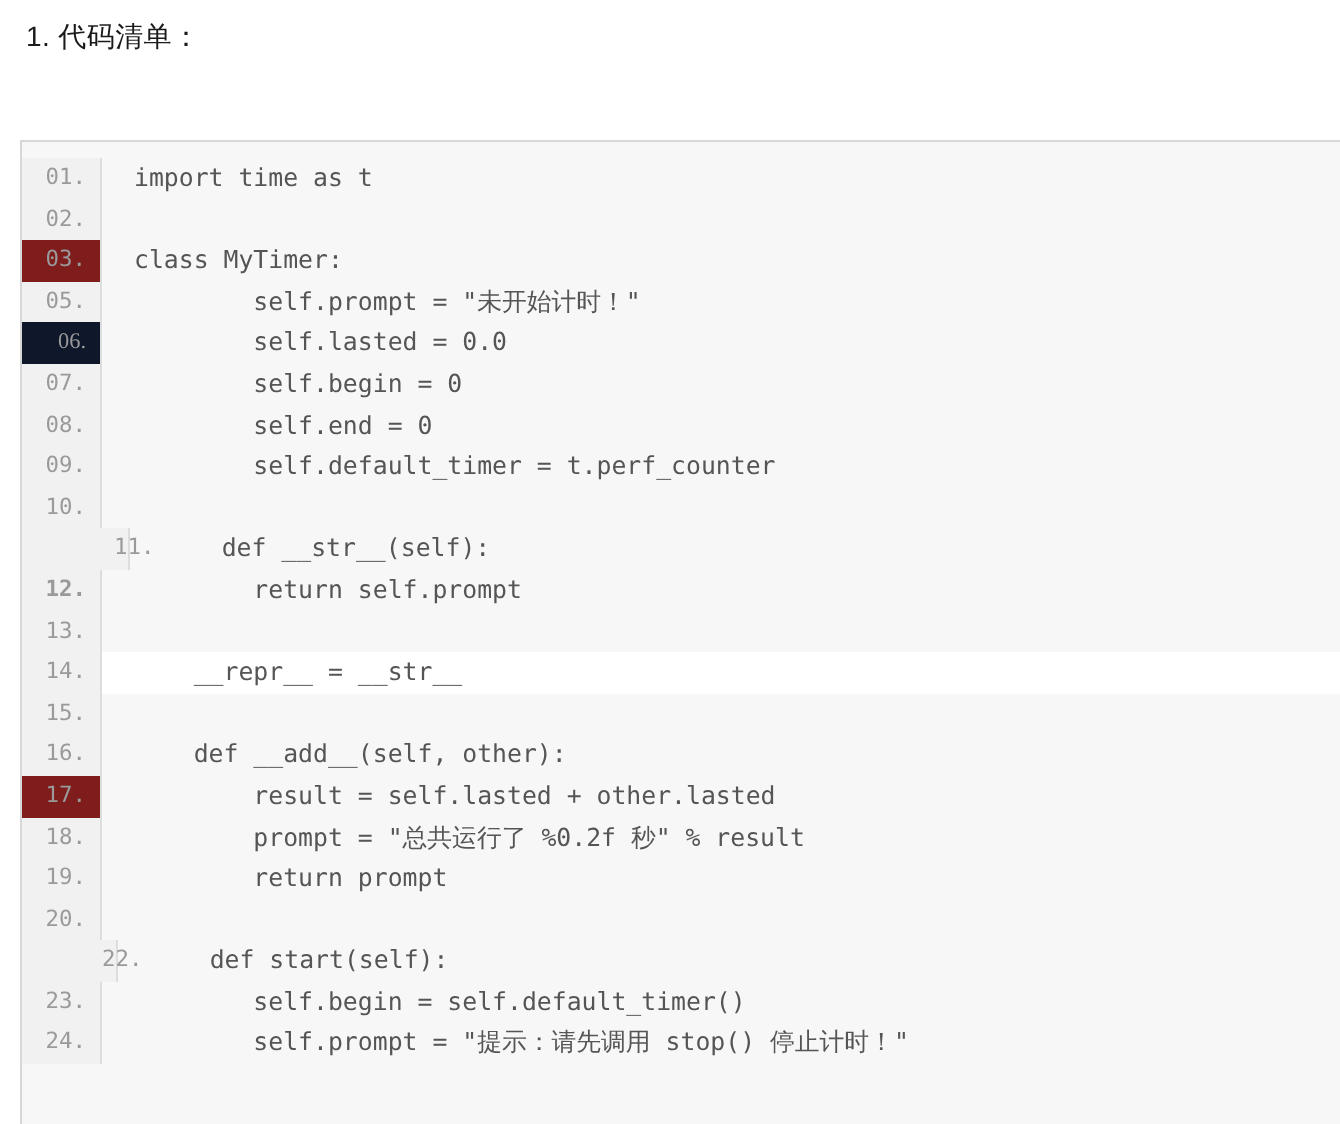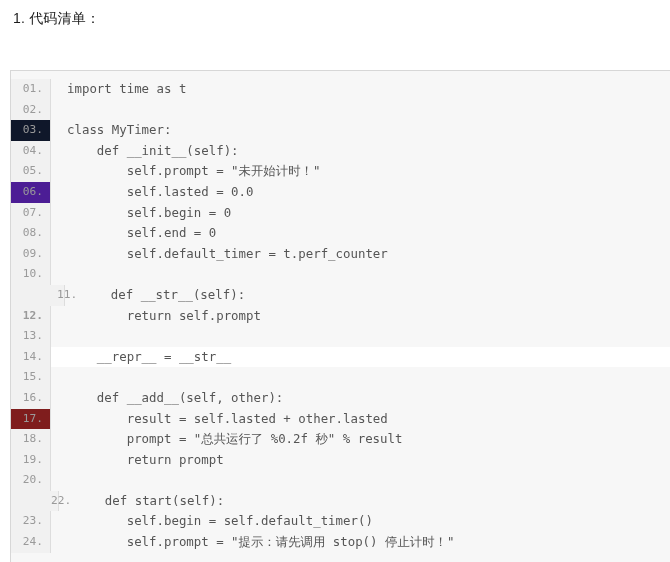--- a/index.html
+++ b/index.html
@@ -81,24 +81,23 @@
 </style>
 </head>
 <body style="background: rgb(255, 255, 255);">
 
 <div id="page-title" style="color: rgb(26, 26, 26);">1. 代码清单：</div>
 
 <div id="code-block" style="background: rgb(247, 247, 247); border-top-color: rgb(215, 215, 215); border-left-color: rgb(215, 215, 215);">
   <div id="code-rows">
       <div class="code-row"><div class="line-no" style="background: rgb(241, 241, 241); color: rgb(154, 154, 154);">01.</div><div class="code-text" style="color: rgb(85, 85, 85);">import time as t</div></div>
       <div class="code-row"><div class="line-no" style="background: rgb(241, 241, 241); color: rgb(154, 154, 154);">02.</div><div class="code-text" style="color: rgb(85, 85, 85);"></div></div>
-      <div class="code-row"><div class="line-no" style="background: #0f172a; color: rgb(154, 154, 154);">03.</div><div class="code-text" style="color: rgb(85, 85, 85);">class MyTimer:</div></div>
-      <div class="code-row"><div class="line-no" style="background: rgb(241, 241, 241); color: rgb(154, 154, 154);">04.</div><div class="code-text" style="color: rgb(85, 85, 85);">    def __init__(self):</div></div>
+      <div class="code-row"><div class="line-no" style="background: #7f1d1d; color: rgb(154, 154, 154);">03.</div><div class="code-text" style="color: rgb(85, 85, 85);">class MyTimer:</div></div>
       <div class="code-row"><div class="line-no" style="background: rgb(241, 241, 241); color: rgb(154, 154, 154);">05.</div><div class="code-text" style="color: rgb(85, 85, 85);">        self.prompt = "未开始计时！"</div></div>
-      <div class="code-row"><div class="line-no" style="background: #4c1d95; color: rgb(154, 154, 154);">06.</div><div class="code-text" style="color: rgb(85, 85, 85);">        self.lasted = 0.0</div></div>
+      <div class="code-row"><div class="line-no" style="background: #0f172a; color: rgb(154, 154, 154); font-family: Liberation Serif, serif;">06.</div><div class="code-text" style="color: rgb(85, 85, 85);">        self.lasted = 0.0</div></div>
       <div class="code-row"><div class="line-no" style="background: rgb(241, 241, 241); color: rgb(154, 154, 154);">07.</div><div class="code-text" style="color: rgb(85, 85, 85);">        self.begin = 0</div></div>
       <div class="code-row"><div class="line-no" style="background: rgb(241, 241, 241); color: rgb(154, 154, 154);">08.</div><div class="code-text" style="color: rgb(85, 85, 85);">        self.end = 0</div></div>
       <div class="code-row"><div class="line-no" style="background: rgb(241, 241, 241); color: rgb(154, 154, 154);">09.</div><div class="code-text" style="color: rgb(85, 85, 85);">        self.default_timer = t.perf_counter</div></div>
       <div class="code-row"><div class="line-no" style="background: rgb(241, 241, 241); color: rgb(154, 154, 154);">10.</div><div class="code-text" style="color: rgb(85, 85, 85);"></div></div>
       <div class="code-row"><div class="line-no" style="background: rgb(241, 241, 241); color: rgb(154, 154, 154); padding-left: 46px;">11.</div><div class="code-text" style="color: rgb(85, 85, 85);">    def __str__(self):</div></div>
       <div class="code-row"><div class="line-no" style="background: rgb(241, 241, 241); color: rgb(154, 154, 154); font-weight: bold;">12.</div><div class="code-text" style="color: rgb(85, 85, 85);">        return self.prompt</div></div>
       <div class="code-row"><div class="line-no" style="background: rgb(241, 241, 241); color: rgb(154, 154, 154);">13.</div><div class="code-text" style="color: rgb(85, 85, 85);"></div></div>
       <div class="code-row highlight"><div class="line-no" style="background: rgb(241, 241, 241); color: rgb(154, 154, 154);">14.</div><div class="code-text" style="color: rgb(85, 85, 85); background: rgb(255, 255, 255);">    __repr__ = __str__</div></div>
       <div class="code-row"><div class="line-no" style="background: rgb(241, 241, 241); color: rgb(154, 154, 154);">15.</div><div class="code-text" style="color: rgb(85, 85, 85);"></div></div>
       <div class="code-row"><div class="line-no" style="background: rgb(241, 241, 241); color: rgb(154, 154, 154);">16.</div><div class="code-text" style="color: rgb(85, 85, 85);">    def __add__(self, other):</div></div>

